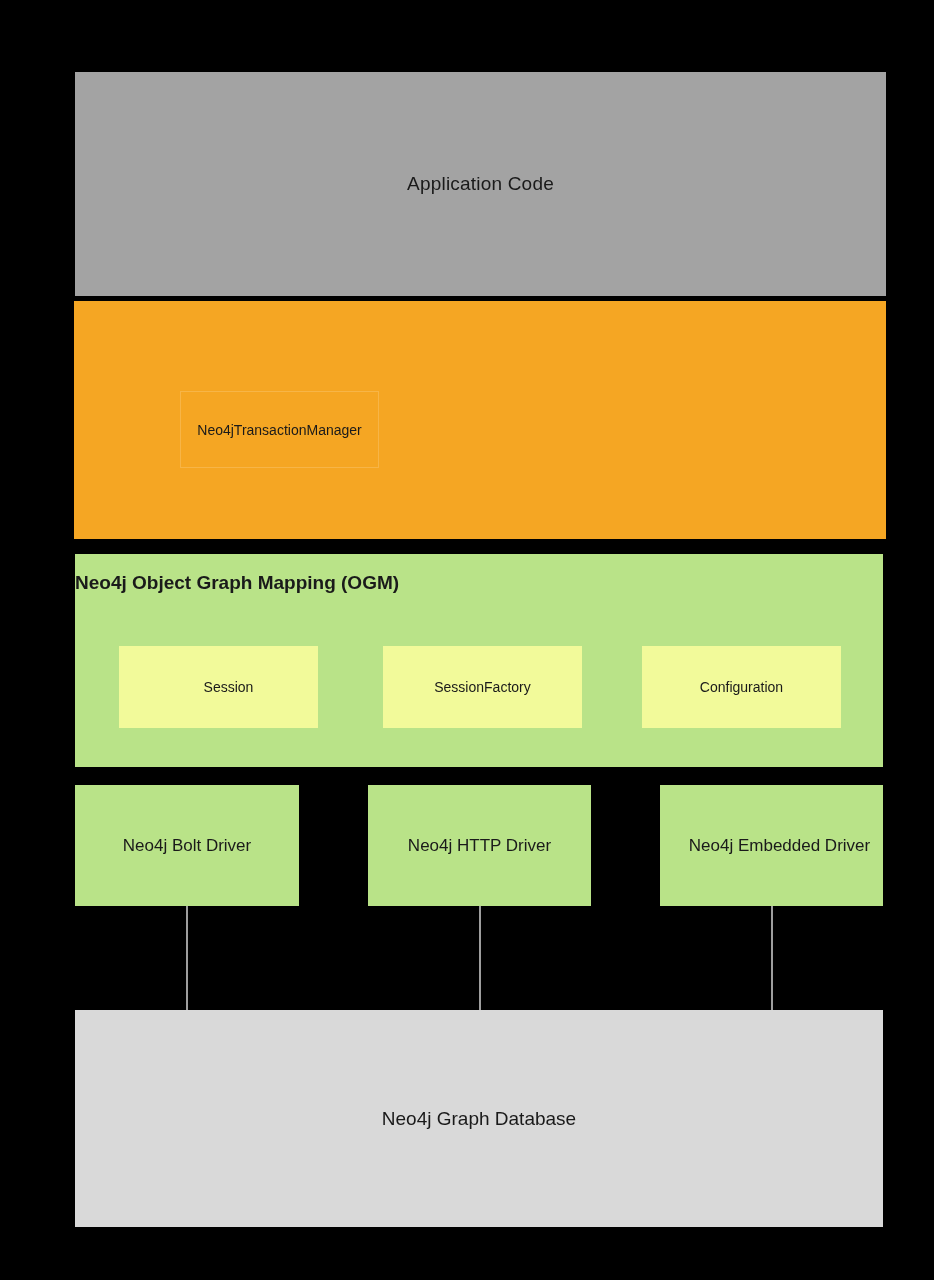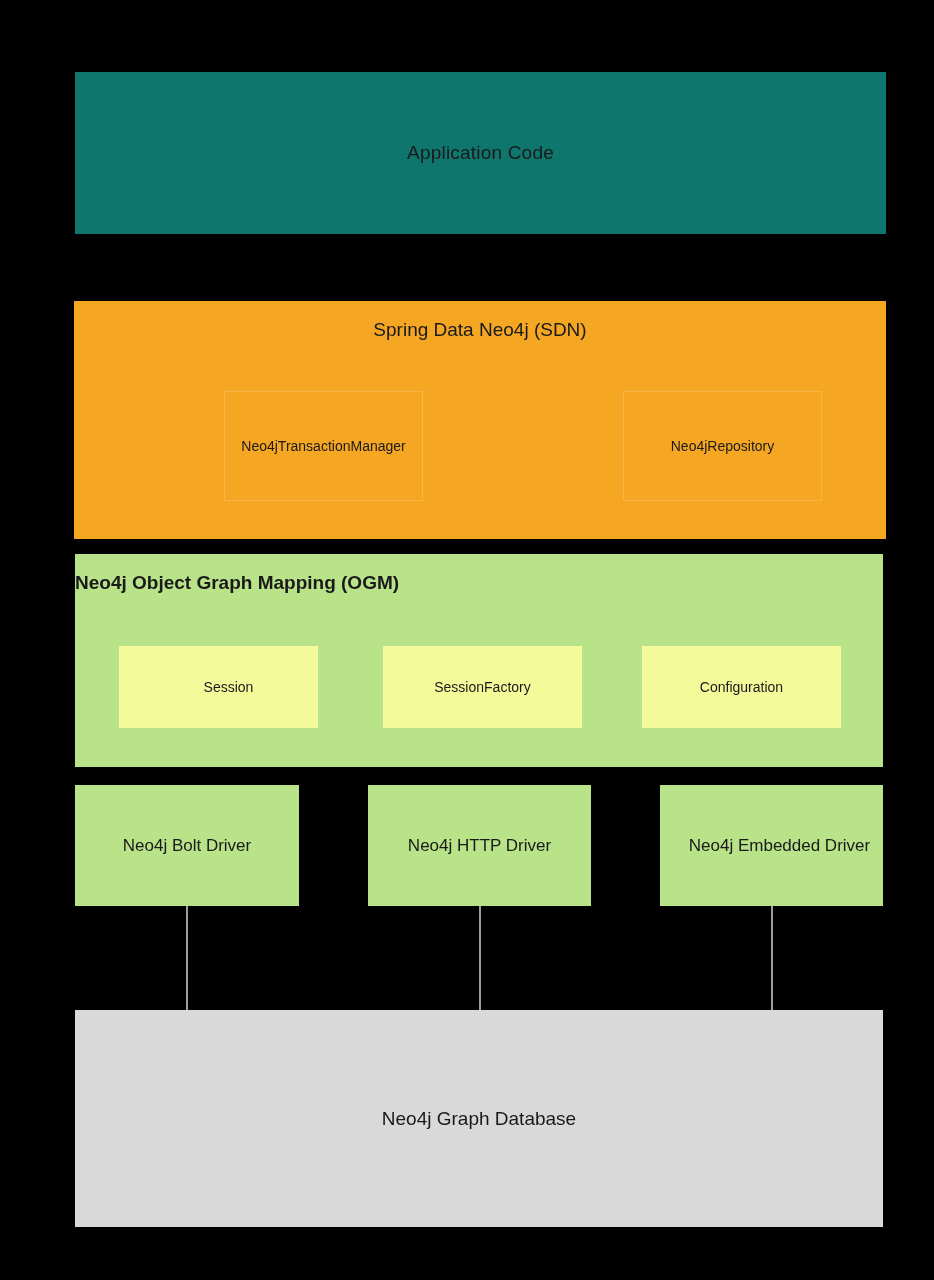--- a/index.html
+++ b/index.html
@@ -28,22 +28,22 @@
     align-items: center;
     justify-content: center;
     color: #1a1a1a;
   }
 
   
   #app-code {
     left: 75px;
     top: 72px;
     width: 811px;
-    height: 162px;
-    background: #0f766e;
+    height: 224px;
+    background: #a3a3a3;
   }
   #app-code .label {
     font-size: 19px;
     letter-spacing: 0.2px;
   }
 
   
   #sdn-layer {
     left: 74px;
     top: 301px;
@@ -57,30 +57,29 @@
     left: 0;
     top: 18px;
     width: 100%;
     text-align: center;
     font-size: 19px;
     color: #1a1a1a;
   }
   .sdn-sub {
     position: absolute;
     top: 90px;
-    height: 110px;
+    height: 77px;
     background: #f5a623;
     border: 1px solid #f7b547;
     box-sizing: border-box;
     display: flex;
     align-items: center;
     justify-content: center;
     font-size: 14px;
     color: #1a1a1a;
-    margin-left: 44px;
   }
   #sdn-txmgr { left: 106px; width: 199px; }
   #sdn-repo  { left: 505px; width: 199px; }
 
   
   #ogm-layer {
     left: 75px;
     top: 554px;
     width: 808px;
     height: 213px;
@@ -156,26 +155,22 @@
 </head>
 <body>
 
 <div class="canvas">
 
   <div class="box" id="app-code">
     <span class="label">Application Code</span>
   </div>
 
   <div class="box" id="sdn-layer">
-    <div class="layer-title">Spring Data Neo4j (SDN)</div>
     <div class="sdn-sub" id="sdn-txmgr">
       <span>Neo4jTransactionManager</span>
-    </div>
-    <div class="sdn-sub" id="sdn-repo">
-      <span>Neo4jRepository</span>
     </div>
   </div>
 
   <div class="box" id="ogm-layer">
     <div class="layer-title">Neo4j Object Graph Mapping (OGM)</div>
     <div class="ogm-sub" id="ogm-session">
       <span>Session</span>
     </div>
     <div class="ogm-sub" id="ogm-factory">
       <span>SessionFactory</span>

